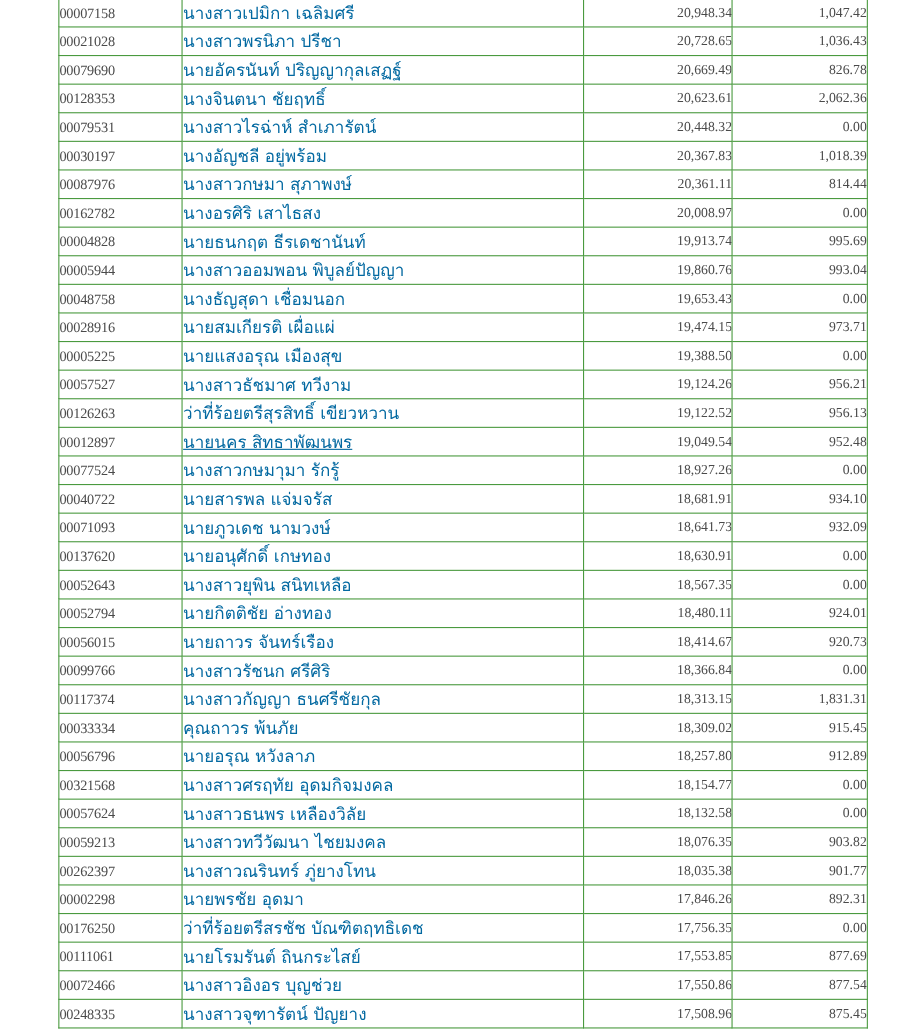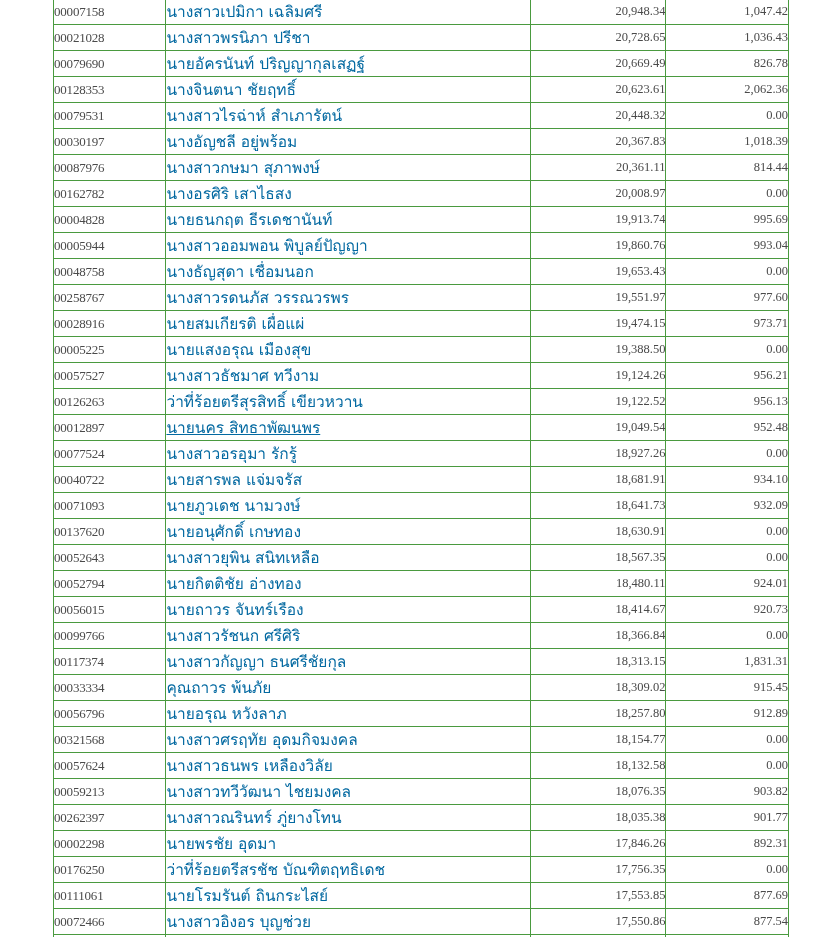--- a/index.html
+++ b/index.html
@@ -139,26 +139,20 @@
     <td class="col-deduct" style="border-color: rgb(74, 154, 63);">993.04</td>
   </tr>
 
   <tr>
     <td class="col-id" style="border-color: rgb(74, 154, 63);">00048758</td>
     <td class="col-name" style="border-color: rgb(74, 154, 63);">นางธัญสุดา  เชื่อมนอก</td>
     <td class="col-amount" style="border-color: rgb(74, 154, 63);">19,653.43</td>
     <td class="col-deduct" style="border-color: rgb(74, 154, 63);">0.00</td>
   </tr>
 
-  <tr>
-    <td class="col-id" style="border-color: rgb(74, 154, 63);">00258767</td>
-    <td class="col-name" style="border-color: rgb(74, 154, 63);">นางสาวรดนภัส  วรรณวรพร</td>
-    <td class="col-amount" style="border-color: rgb(74, 154, 63);">19,551.97</td>
-    <td class="col-deduct" style="border-color: rgb(74, 154, 63);">977.60</td>
-  </tr>
 
   <tr>
     <td class="col-id" style="border-color: rgb(74, 154, 63);">00028916</td>
     <td class="col-name" style="border-color: rgb(74, 154, 63);">นายสมเกียรติ  เผื่อแผ่</td>
     <td class="col-amount" style="border-color: rgb(74, 154, 63);">19,474.15</td>
     <td class="col-deduct" style="border-color: rgb(74, 154, 63);">973.71</td>
   </tr>
 
   <tr>
     <td class="col-id" style="border-color: rgb(74, 154, 63);">00005225</td>
@@ -183,21 +177,21 @@
 
   <tr>
     <td class="col-id" style="border-color: rgb(74, 154, 63);">00012897</td>
     <td class="col-name" style="border-color: rgb(74, 154, 63); text-decoration: underline;">นายนคร  สิทธาพัฒนพร</td>
     <td class="col-amount" style="border-color: rgb(74, 154, 63);">19,049.54</td>
     <td class="col-deduct" style="border-color: rgb(74, 154, 63);">952.48</td>
   </tr>
 
   <tr>
     <td class="col-id" style="border-color: rgb(74, 154, 63);">00077524</td>
-    <td class="col-name" style="border-color: rgb(74, 154, 63);">นางสาวอรอุมา  รักรู้</td>
+    <td class="col-name" style="border-color: rgb(74, 154, 63);">นางสาวกษมาุมา  รักรู้</td>
     <td class="col-amount" style="border-color: rgb(74, 154, 63);">18,927.26</td>
     <td class="col-deduct" style="border-color: rgb(74, 154, 63);">0.00</td>
   </tr>
 
   <tr>
     <td class="col-id" style="border-color: rgb(74, 154, 63);">00040722</td>
     <td class="col-name" style="border-color: rgb(74, 154, 63);">นายสารพล แจ่มจรัส</td>
     <td class="col-amount" style="border-color: rgb(74, 154, 63);">18,681.91</td>
     <td class="col-deduct" style="border-color: rgb(74, 154, 63);">934.10</td>
   </tr>

